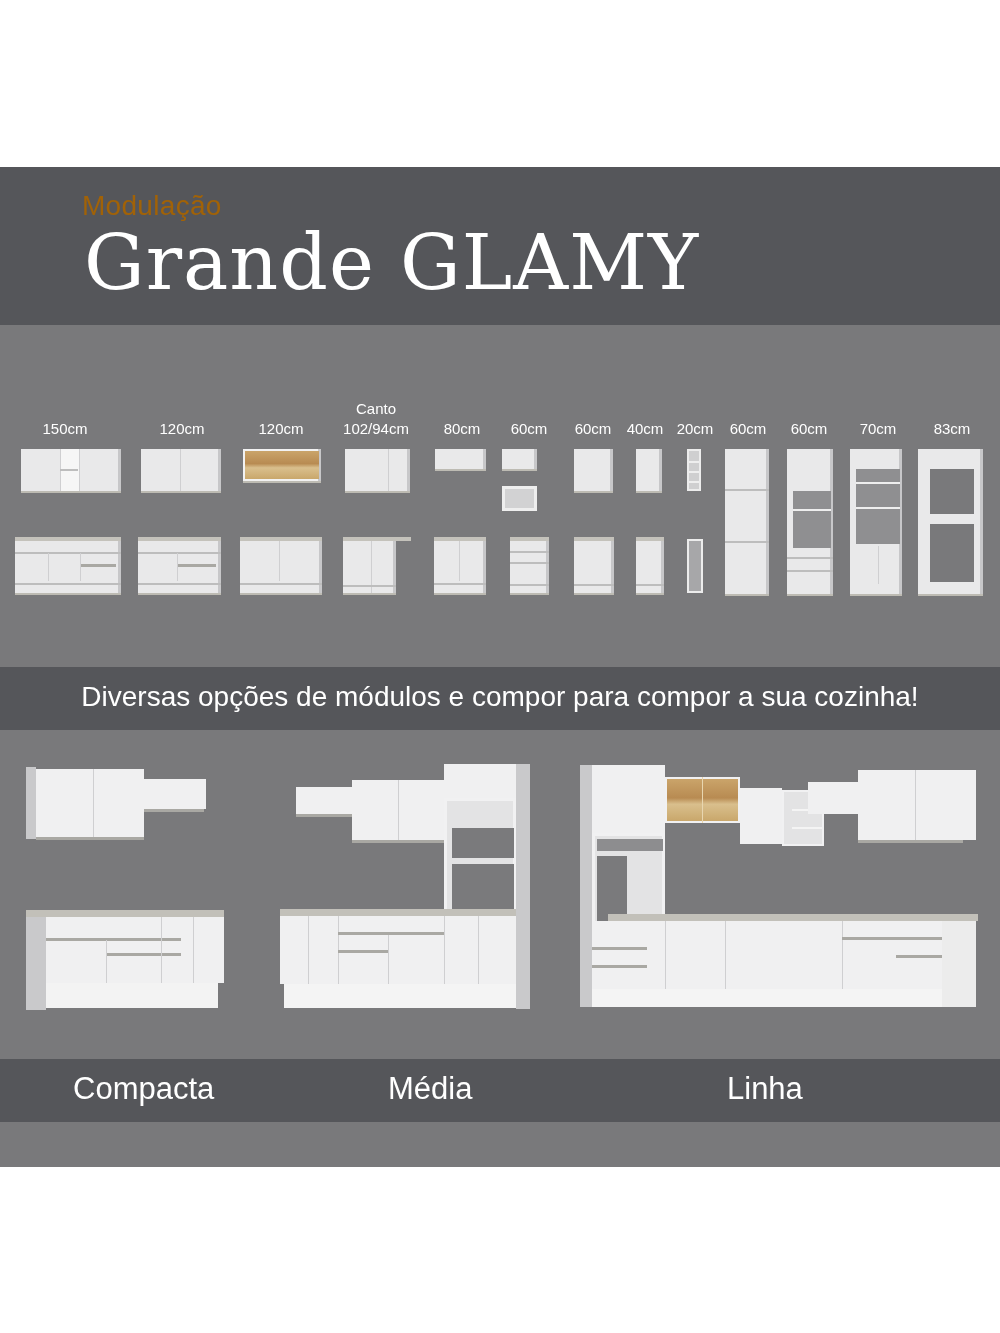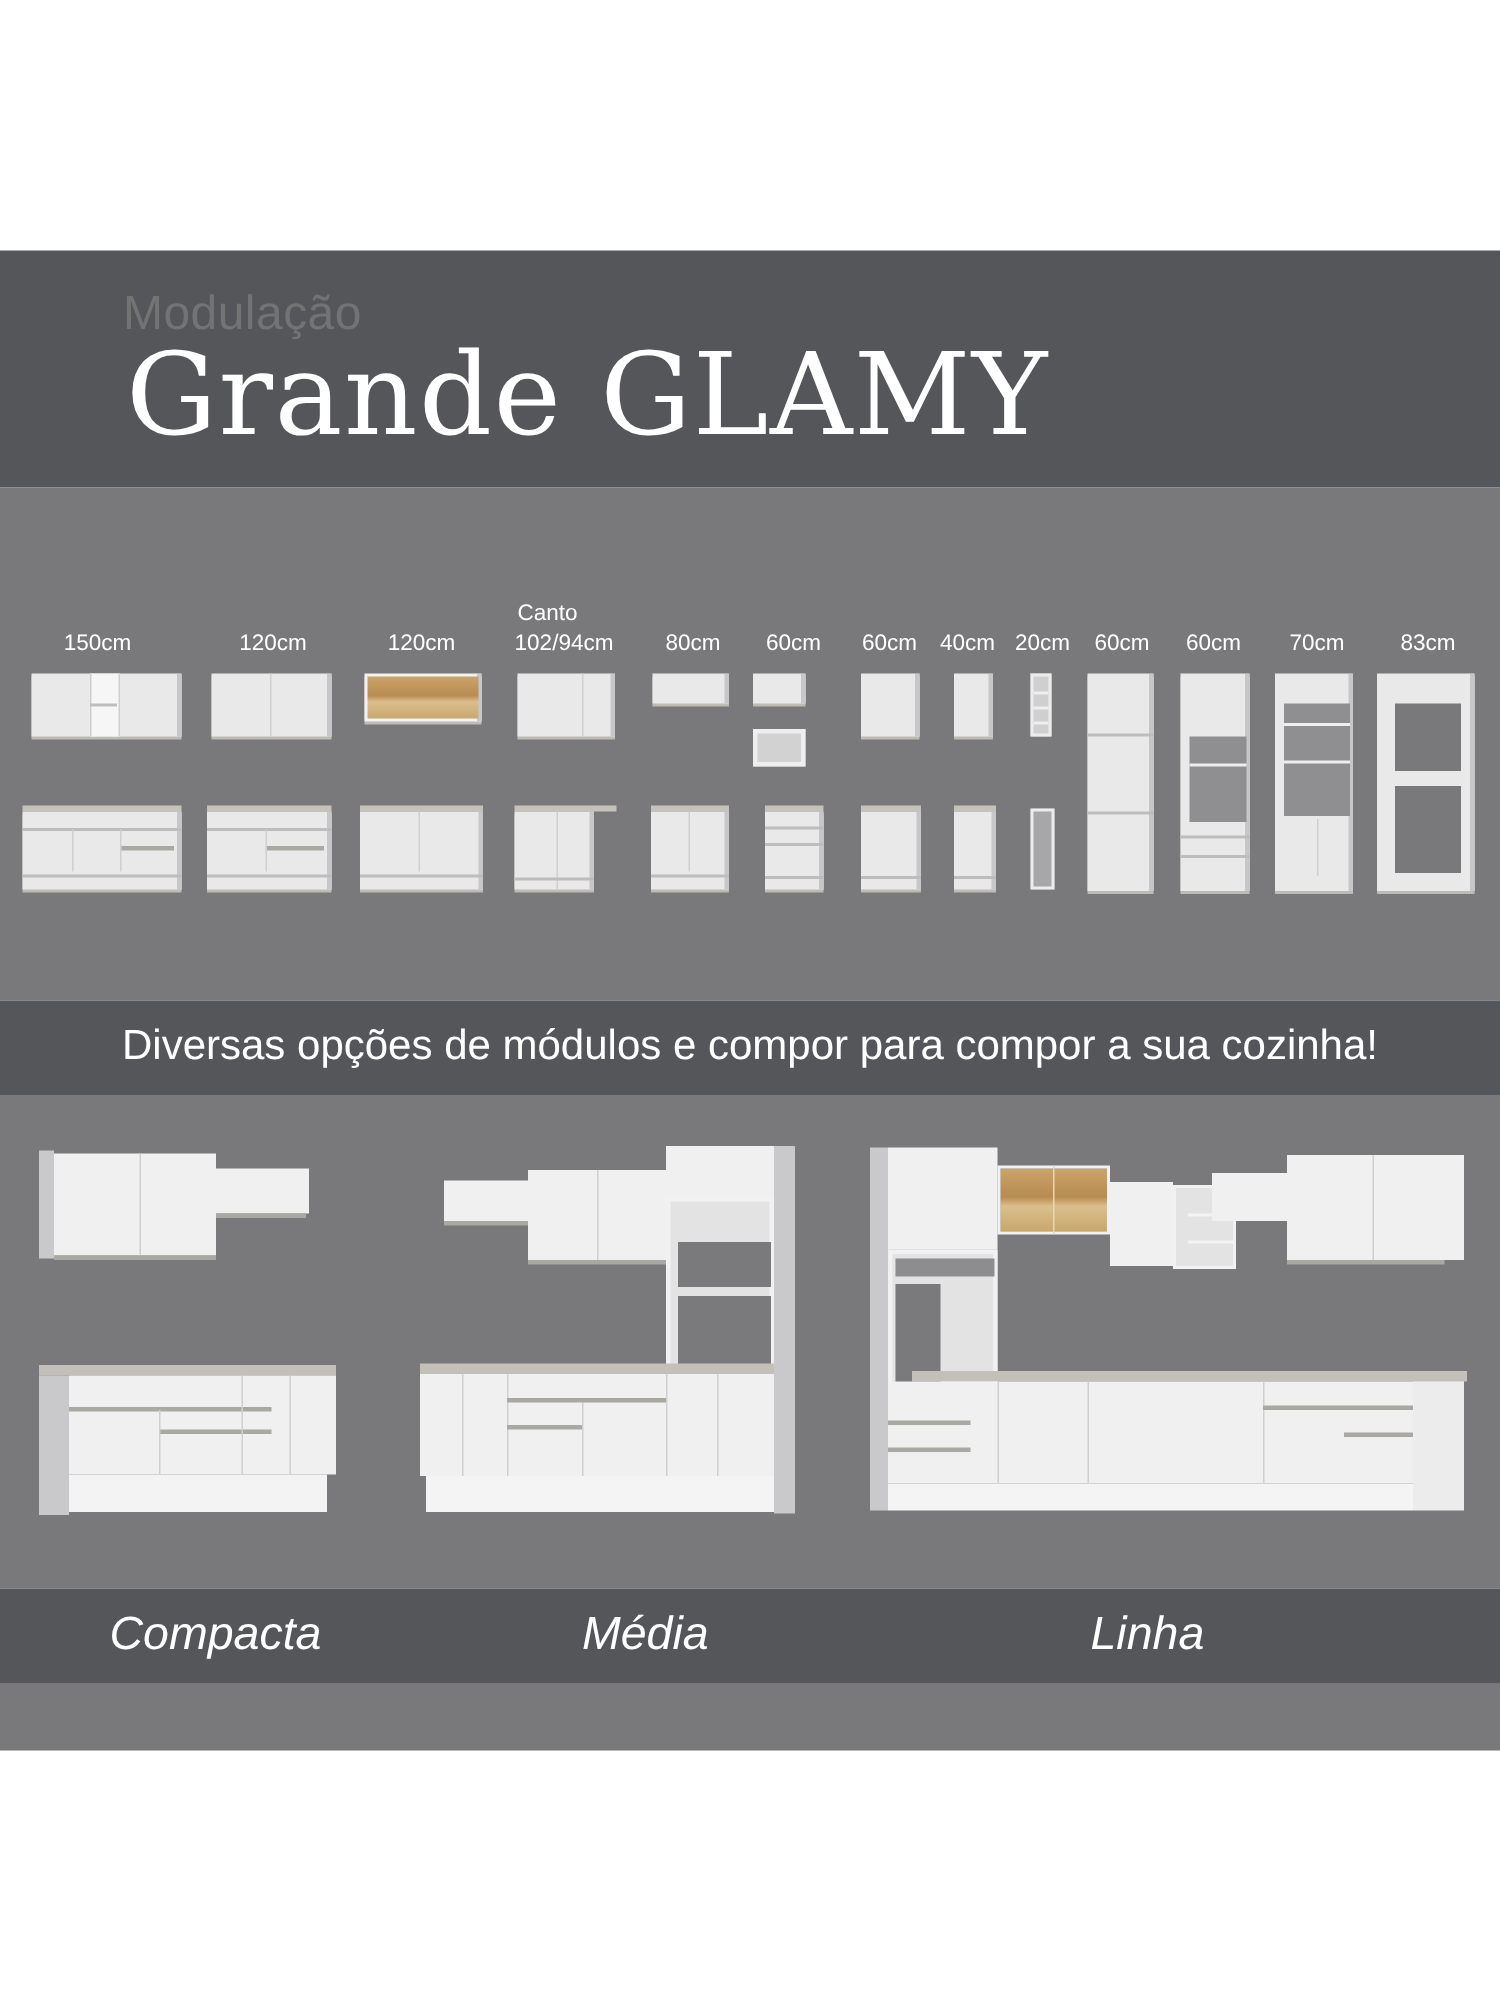--- a/index.html
+++ b/index.html
@@ -1,52 +1,52 @@
 <!DOCTYPE html>
 <html><head>
 <meta charset="utf-8">
 <style>
   html,body{margin:0;padding:0;}
   body{width:1000px;height:1333px;background:#ffffff;position:relative;overflow:hidden;font-family:"Liberation Sans",sans-serif;}
   .abs{position:absolute;}
   .dark{background:#55565a;}
   .mid{background:#79797b;}
   #header{left:0;top:167px;width:1000px;height:158px;}
-  #sub-title{left:82px;top:190px;color:#737373;font-size:32px;letter-spacing:0.3px;}
+  #sub-title{left:82px;top:190px;color:#a16207;font-size:28px;letter-spacing:0.3px;}
   #main-title{left:84px;top:218px;color:#fff;font-family:"DejaVu Serif",serif;font-size:76px;font-weight:normal;letter-spacing:1px;line-height:90px;}
   #modules{left:0;top:325px;width:1000px;height:342px;}
   .lbl{color:#fff;font-size:15px;text-align:center;width:90px;line-height:18px;}
   .box{background:#e9e9ea;box-shadow:inset -3px 0 0 #c7c7c9, 0 2px 0 #bdbbb3;}
   .top{background:#c4c2bb;height:4px;}
   .line{background:#bdbdbd;height:2px;position:absolute;}
   .dv{background:#cfcfd1;width:1px;position:absolute;}
   .glass{background:linear-gradient(180deg,#caa46a 0%,#b88b52 45%,#d9bf8d 60%,#c9a76b 100%);}
   #banner{left:0;top:667px;width:1000px;height:63px;}
   #banner-text{left:0;top:681px;width:1000px;text-align:center;color:#fff;font-size:28px;}
   #kitchens{left:0;top:730px;width:1000px;height:329px;}
   #footer{left:0;top:1059px;width:1000px;height:63px;}
   #bottom{left:0;top:1122px;width:1000px;height:45px;}
-  .flbl{color:#fff;font-size:31px;top:1071px;font-style:italic;}
+  .flbl{color:#fff;font-size:31px;top:1071px;}
   .sw{background:#f0f0f1;}
   .side{background:#c9c9cb;}
   .handle{background:#a9a8a3;height:3px;position:absolute;}
 </style>
 </head>
 <body>
 
 <div id="header" class="abs dark"></div>
 <div id="sub-title" class="abs">Modulação</div>
 <div id="main-title" class="abs">Grande GLAMY</div>
 
 <div id="modules" class="abs mid"></div>
 
 <div class="abs lbl" style="left:20px;top:420px;">150cm</div>
 <div class="abs lbl" style="left:137px;top:420px;">120cm</div>
 <div class="abs lbl" style="left:236px;top:420px;">120cm</div>
-<div class="abs lbl" style="left:320px;top:400px;">Canto</div>
+<div class="abs lbl" style="left:331px;top:400px;">Canto</div>
 <div class="abs lbl" style="left:331px;top:420px;">102/94cm</div>
 <div class="abs lbl" style="left:417px;top:420px;">80cm</div>
 <div class="abs lbl" style="left:484px;top:420px;">60cm</div>
 <div class="abs lbl" style="left:548px;top:420px;">60cm</div>
 <div class="abs lbl" style="left:600px;top:420px;">40cm</div>
 <div class="abs lbl" style="left:650px;top:420px;">20cm</div>
 <div class="abs lbl" style="left:703px;top:420px;">60cm</div>
 <div class="abs lbl" style="left:764px;top:420px;">60cm</div>
 <div class="abs lbl" style="left:833px;top:420px;">70cm</div>
 <div class="abs lbl" style="left:907px;top:420px;">83cm</div>

